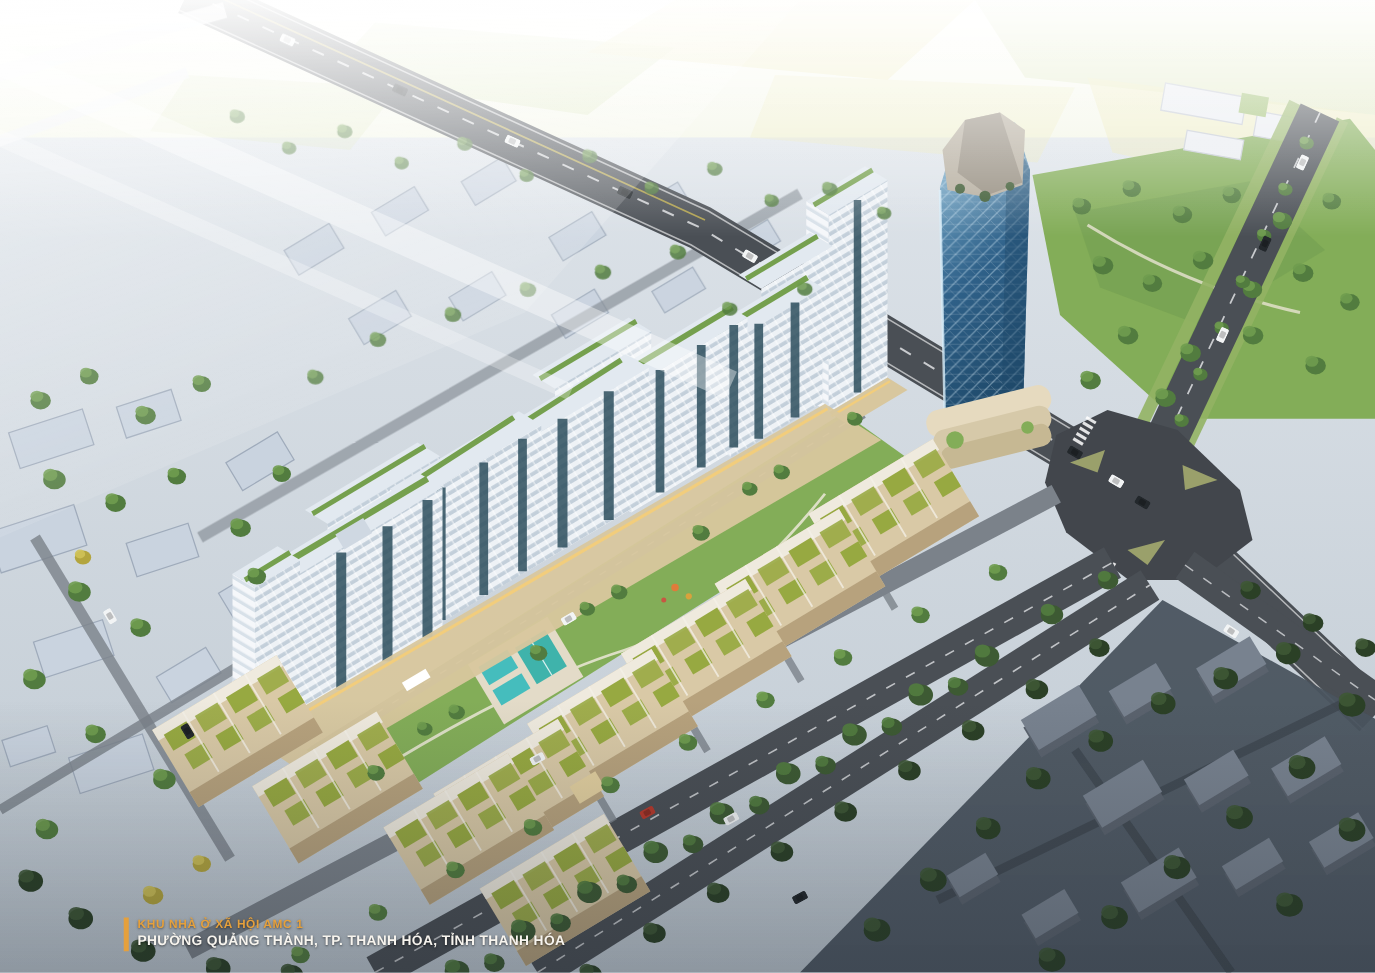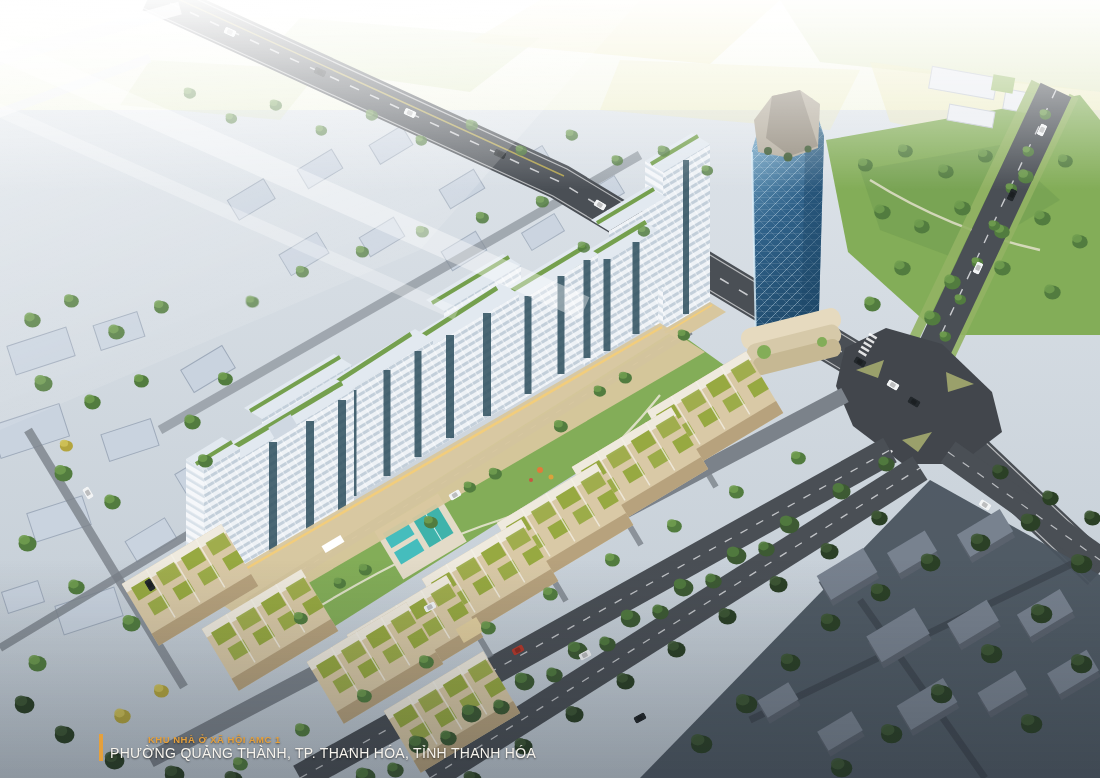--- a/index.html
+++ b/index.html
@@ -2,22 +2,22 @@
 <html style="--haze: #fdfdf8; --fieldYellow: #e9e6ae; --fieldGreen: #d2dfaa; --groundLight: #dde3e9; --groundMid: #bfc9d2; --contextBlock: #c9d3df; --contextSide: #9fabbb; --campus: #e9ecf1; --road: #4a4f55; --roadDark: #42464c; --roadLight: #7b828a; --laneLine: #e8eaec; --laneYellow: #d8c24a; --parkGreen: #83ad58; --grass: #93b364; --treeDark: #3d5a33; --treeMid: #527c3f; --treeLight: #6f9c4f; --treeDeep: #2b4026; --treeDeepHi: #3e5835; --treeYellow: #b3a53e; --treeYellowHi: #cfc258; --poolAqua: #45bdbd; --courtTeal: #3fb3ab; --townWall: #d9c9a6; --townWallShade: #b39d79; --townRoofDeck: #efeade; --roofGarden: #97a941; --towerWhite: #eef2f6; --towerBand: #c3cfda; --towerWhiteL: #f5f7fa; --towerBandL: #d8e1e9; --towerGlass: #2e4f5e; --towerRoof: #e2e9f0; --roofGreen: #75a04e; --podium: #d8c79e; --podiumGlow: #f2cd7c; --landmark1: #8cc0dd; --landmark2: #2f6189; --landmarkDeep: #1f4a6b; --rock: #b5ad9e; --rockShade: #8e8678; --darkZone: #4a545f; --darkBuilding: #78828f; --darkBuildingSide: #5a626d; --carWhite: #f2f4f5; --carDark: #23282c; --carRed: #b5392c; --captionOrange: #e5a03c; --captionWhite: #f7f4ee;"><head>
 <meta charset="utf-8">
 <style>
   html,body{margin:0;padding:0;background:#9aa4ad;}
   #stage{position:relative;width:1100px;height:778px;overflow:hidden;
          font-family:"Liberation Sans",sans-serif;background:#dfe5e9;}
   #scene{position:absolute;left:0;top:0;}
   .caption{position:absolute;left:99px;top:734px;display:flex;gap:7px;align-items:flex-start;}
   .caption .bar{width:4px;height:27px;background:var(--captionOrange);}
   .caption .l1{font-weight:700;font-size:9.5px;line-height:12px;letter-spacing:.5px;
-               color:var(--captionOrange);text-shadow:0 1px 2px rgba(0,0,0,.55);margin-left:38px;}
-  .caption .l2{font-weight:400;font-size:14px;line-height:14px;letter-spacing:.3px;
+               color:var(--captionOrange);text-shadow:0 1px 2px rgba(0,0,0,.55);}
+  .caption .l2{font-weight:700;font-size:11px;line-height:14px;letter-spacing:.3px;
                color:var(--captionWhite);text-shadow:0 1px 2px rgba(0,0,0,.6);}
   .sA{stop-color:var(--haze);} .sB{stop-color:#eef2dd;} .sC{stop-color:#dfe6d6;}
   .gA{stop-color:var(--groundLight);} .gB{stop-color:var(--groundMid);}
   .lA{stop-color:var(--landmark1);} .lB{stop-color:var(--landmark2);} .lC{stop-color:var(--landmarkDeep);}
 </style>
 </head>
 <body>
 
 <div id="stage">
 <svg id="scene" width="1100" height="778" viewBox="0 0 1100 778" aria-hidden="false">

